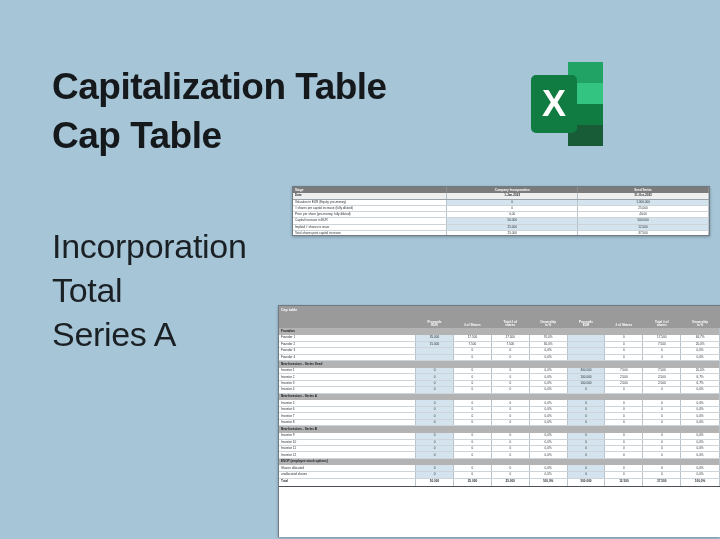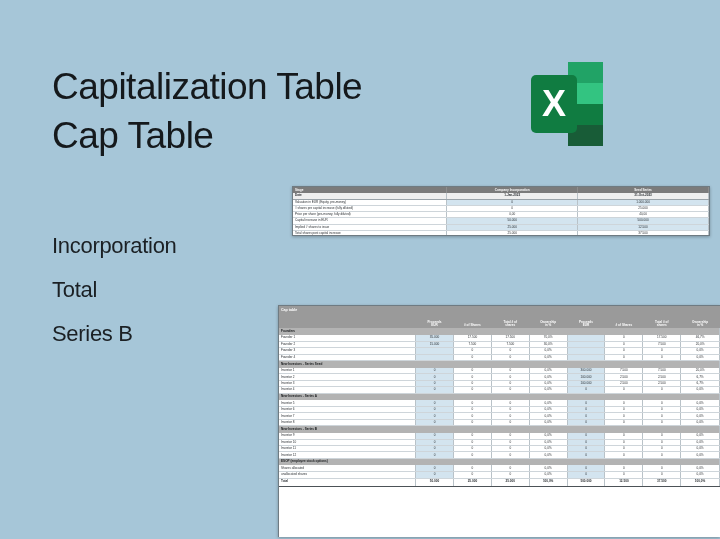--- a/index.html
+++ b/index.html
@@ -10,32 +10,32 @@
   }
   body { background: #a6c6d8; position: relative; }
 
   
   .headline {
     position: absolute;
     left: 52px; top: 62px;
     color: #15191c;
     font-size: 37px;
     line-height: 49px;
-    font-weight: 400;
+    font-weight: 700;
     letter-spacing: -0.5px;
     white-space: nowrap;
   }
   .headline .l2 { display: block; }
 
   
   .stages {
     position: absolute;
     left: 52px; top: 224px;
     color: #1b2024;
-    font-size: 22px;
+    font-size: 34px;
     line-height: 44px;
     letter-spacing: -0.3px;
   }
   .stages div { white-space: nowrap; }
 
   
   .excel-logo {
     position: absolute;
     left: 525px; top: 62px;
     width: 78px; height: 84px;
@@ -106,21 +106,21 @@
 <body>
 
 <div class="headline">
   <span>Capitalization Table</span>
   <span class="l2">Cap Table</span>
 </div>
 
 <div class="stages" id="stage-list">
     <div>Incorporation</div>
     <div>Total</div>
-    <div>Series B</div>
+    <div>Series A</div>
   </div>
 
 <div class="excel-logo">
   <svg viewBox="0 0 78 84" width="78" height="84" xmlns="http://www.w3.org/2000/svg">
     <path d="M43 0 H74 A4 4 0 0 1 78 4 V21 H43 Z" fill="#21a366"></path>
     <path d="M43 21 H78 V42 H43 Z" fill="#107c41"></path>
     <path d="M43 42 H78 V63 H43 Z" fill="#185c37"></path>
     <path d="M43 63 H78 V80 A4 4 0 0 1 74 84 H43 Z" fill="#107c41"></path>
     <rect x="43" y="21" width="35" height="21" fill="#33c481"></rect>
     <rect x="43" y="0" width="35" height="21" fill="#21a366"></rect>

